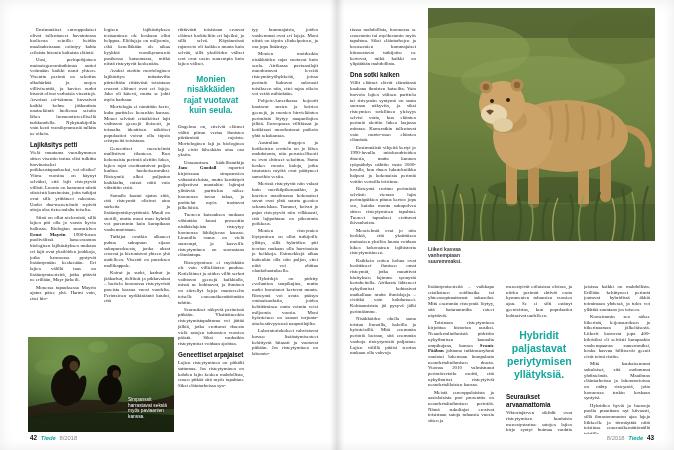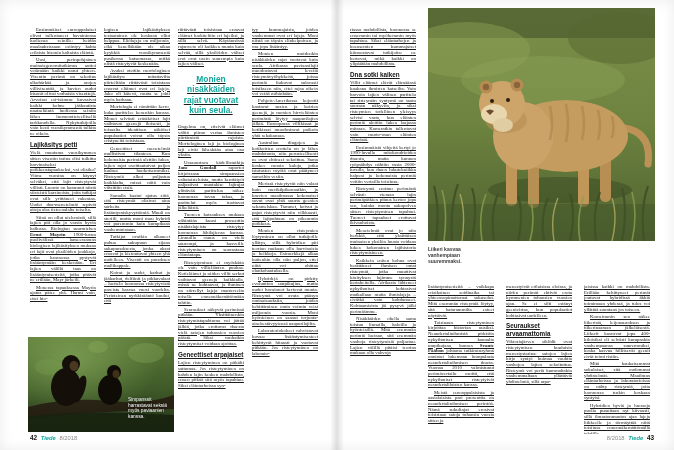--- a/index.html
+++ b/index.html
@@ -6,21 +6,21 @@
   html,body { width:674px; height:450px; }
   body { background:#e9e7e2; font-family:"Liberation Serif", serif; }
   .spread { position:relative; width:674px; height:450px; background:#ffffff; overflow:hidden;
             box-shadow: inset 0 0 14px rgba(0,0,0,0.08); }
   .page { position:absolute; top:0; width:337px; height:450px; }
   .page-left { left:0; }
   .page-right { left:337px; }
   .gutter { position:absolute; left:330px; top:0; width:14px; height:450px; pointer-events:none;
             background:linear-gradient(90deg, rgba(0,0,0,0) 0%, rgba(0,0,0,0.12) 50%, rgba(0,0,0,0) 100%); }
   .col { position:absolute; overflow:hidden; font-size:4.9px; line-height:5.7px; color:#1c1c1c;
-         text-align:justify;text-decoration:underline; }
+         text-align:justify; }
   .col p { margin:0 0 1.5px 0; }
   .col p.ind { text-indent:6px; }
   .col b.nm { font-weight:700; }
   .subhead { font-family:"Liberation Sans", sans-serif; font-weight:700; font-size:6.3px;
              line-height:7.5px; margin:4px 0 2px 0; color:#111; text-align:left; }
   .pullquote { font-family:"Liberation Sans", sans-serif; font-weight:700; color:#14a79c;
                text-align:center; }
   .pq-left  { font-size:8.4px; line-height:10.5px; margin:7px 1px 8px 1px; }
   .pq-right { font-size:10.5px; line-height:13px; margin:11px 1px 12px 1px; }
   .photo { position:absolute; overflow:hidden; background:#43552a; }
@@ -213,20 +213,21 @@
     </div>
 
     <div class="col" style="left:91px;top:284px;width:66px;height:150px">
       <p>lisääntymisesteitä – vaikkapa eriaikainen soidinaika tai yhteensopimattomat sukusolut. Mitä enemmän risteymiä löytyy, sitä hatarammilta esteet näyttävät.</p>
       <p class="ind"><span>Toisinaan risteytyminen kirjoittaa historian uusiksi. Neandertalinihmistä pidettiin nykyihmisen kannalta umpikujana, kunnes </span><b class="nm">Svante Pääbon</b><span> johtama tutkimusryhmä onnistui lukemaan luunpalasta neandertalinihmisen dna:ta. Vuonna 2010 valmistunut perimävertailu osoitti, että nykyihmiset risteytyivät neandertalilaisten kanssa.</span></p>
       <p class="ind">Meistä eurooppalaisista ja aasialaisista pari prosenttia on neandertalinihmisen perintöä. Nämä sukulinjat erosivat toisistaan satoja tuhansia vuosia sitten ja</p>
     </div>
 
     <div class="col" style="left:169px;top:284px;width:66px;height:150px">
       <p>menestyivät erilaisissa oloissa, ja niiden perimät ehtivät erota kymmenien tuhansien vuosien ajan. Se ei silti estänyt geenivirtaa, kun populaatiot kohtasivat uudelleen.</p>
+      <div class="pullquote pq-right">Hybridit paljastavat periytymisen yllätyksiä.</div>
       <h3 class="subhead">Seuraukset arvaamattomia</h3>
       <p>Viktoriajärven siklidit ovat risteytymisen kuuluisin menestystarina: satojen lajien kirjo syntyi huimaa vauhtia vanhojen lajien sekoituttua. Risteymä voi periä kummaltakin vanhemmaltaan yllättäviä yhdistelmiä, sillä arpa-</p>
     </div>
 
     <div class="col" style="left:247px;top:284px;width:66px;height:150px">
       <p>jaisissa kaikki on mahdollista. Erillään kehittyneet perimät joutuvat hybridissä äkkiä toimimaan yhdessä, ja tulos voi yllättää suuntaan jos toiseen.</p>
       <p class="ind">Komeimmin sen näkee liikeristä, leijonauroksen ja tiikerinaaraan jälkeläisestä. Liikerit kasvavat jopa 400-kiloisiksi eli selvästi kumpaakin vanhempaansa suuremmiksi, koska kasvua hillitsevät geenit eivät toimi ristiin.</p>
       <p class="ind">Mitä kaukaisemmat sukulaiset, sitä oudommat yhdistelmät. Maailman eläintarhoissa ja laboratorioissa on nähty risteymiä, joita luonnossa tuskin koskaan syntyisi.</p>
       <p class="ind">Hybridien hyviä ja huonoja puolia punnitaan nyt kiivaasti, sillä ilmastonmuutos ajaa lajeja liikkeelle ja törmäyttää niitä toisiinsa ennennäkemättömällä tahdilla.</p>
     </div>

